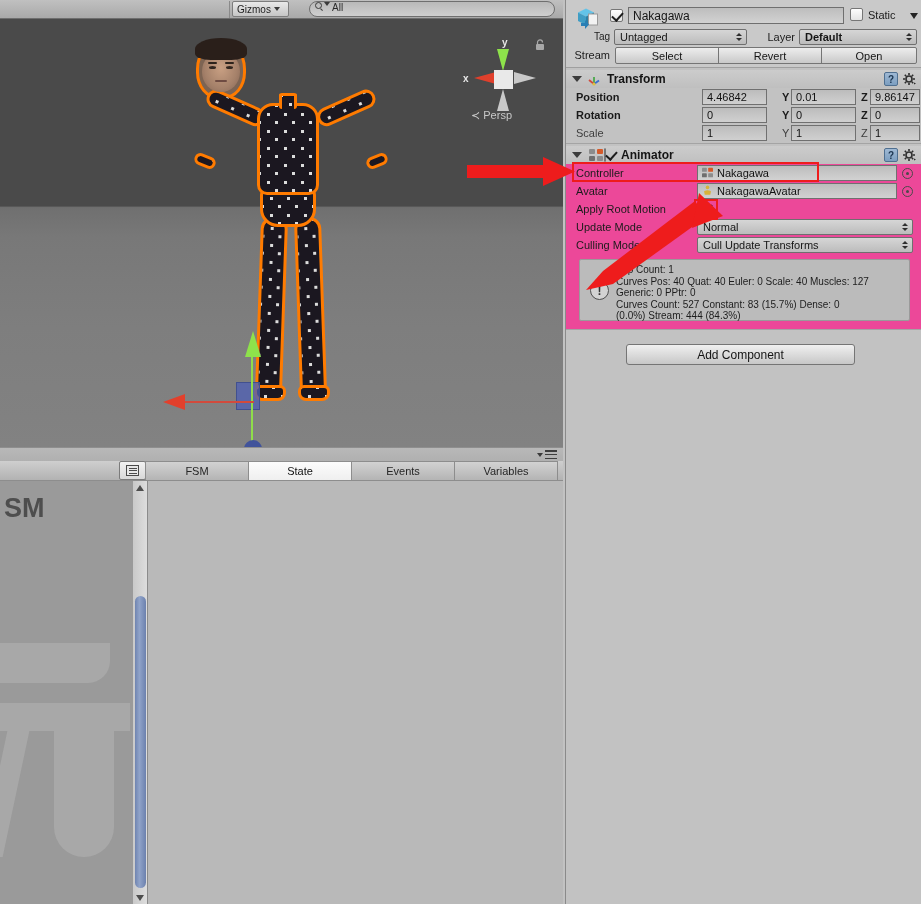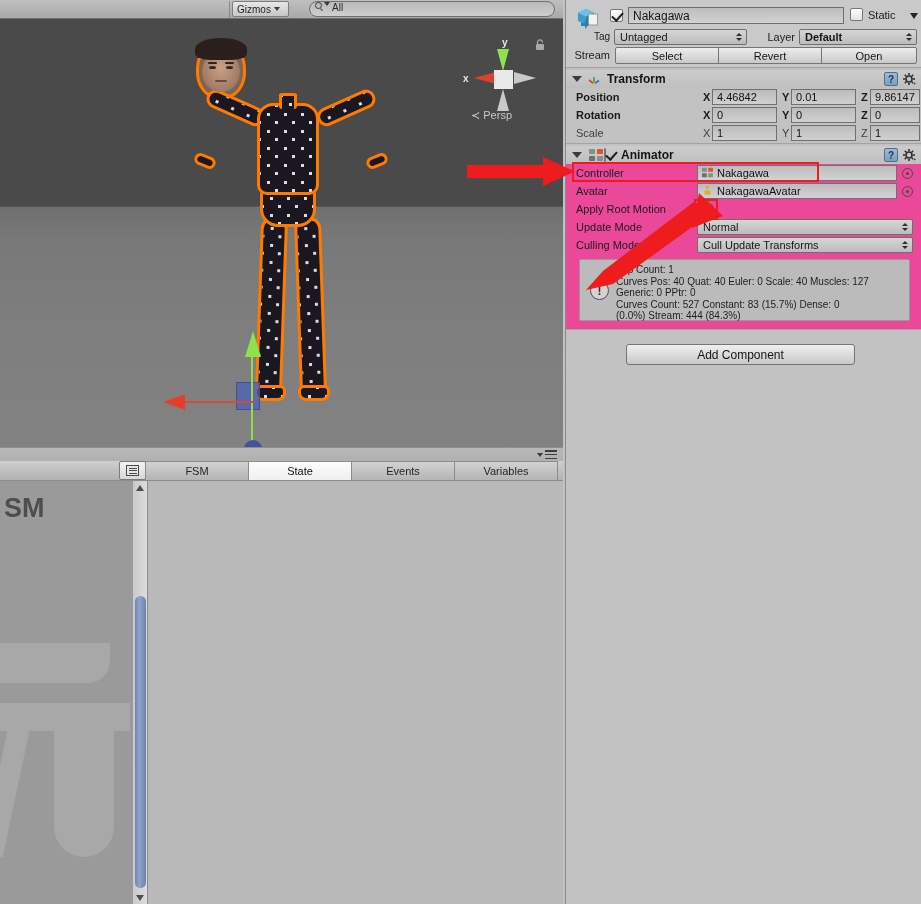--- a/index.html
+++ b/index.html
@@ -238,21 +238,21 @@
       color:#1b3550; font-size:10px; font-weight:bold; display:flex; align-items:center; justify-content:center;}
   .gear-ico { position:absolute; right:5px; top:2px; width:15px; height:15px; }
   .tr-row { position:absolute; left:0; height:18px; width:356px; }
   .tr-name { position:absolute; left:10px; top:2px; font-size:11px; font-weight:bold; color:#1a1a1a;}
   .tr-name.dim { font-weight:normal; color:#3e3e3e; }
   .ax { position:absolute; top:2px; font-size:11px; font-weight:bold; color:#1a1a1a; }
   .ax.dim { font-weight:normal; color:#3e3e3e; }
   .numf { position:absolute; top:0px; height:16px; background:linear-gradient(#bcbcbc,#d0d0d0);
       border:1px solid #707070; display:flex; align-items:center; padding-left:4px;
       font-size:11px; color:#111; }
-  .ax-x{left:137px;} .f-x{left:146px; width:65px;}
+  .ax-x{left:137px;} .f-x{left:136px; width:65px;}
   .ax-y{left:216px;} .f-y{left:225px; width:65px;}
   .ax-z{left:295px;} .f-z{left:304px; width:50px;}
 
   
   #animator-comp { position:absolute; left:0; top:146px; width:356px; height:184px;
       background:#ec4899; border-bottom:1px solid #a4a4a4; }
   #anim-check { position:absolute; left:38px; top:3px; width:13px; height:13px; }
   #anim-icon { width:16px;height:16px; margin-right:4px; margin-left:2px;}
   #anim-title { position:absolute; left:55px; top:2px; font-size:12px; font-weight:bold; color:#151515;}
   .a-row { position:absolute; left:0; width:356px; height:17px; }

